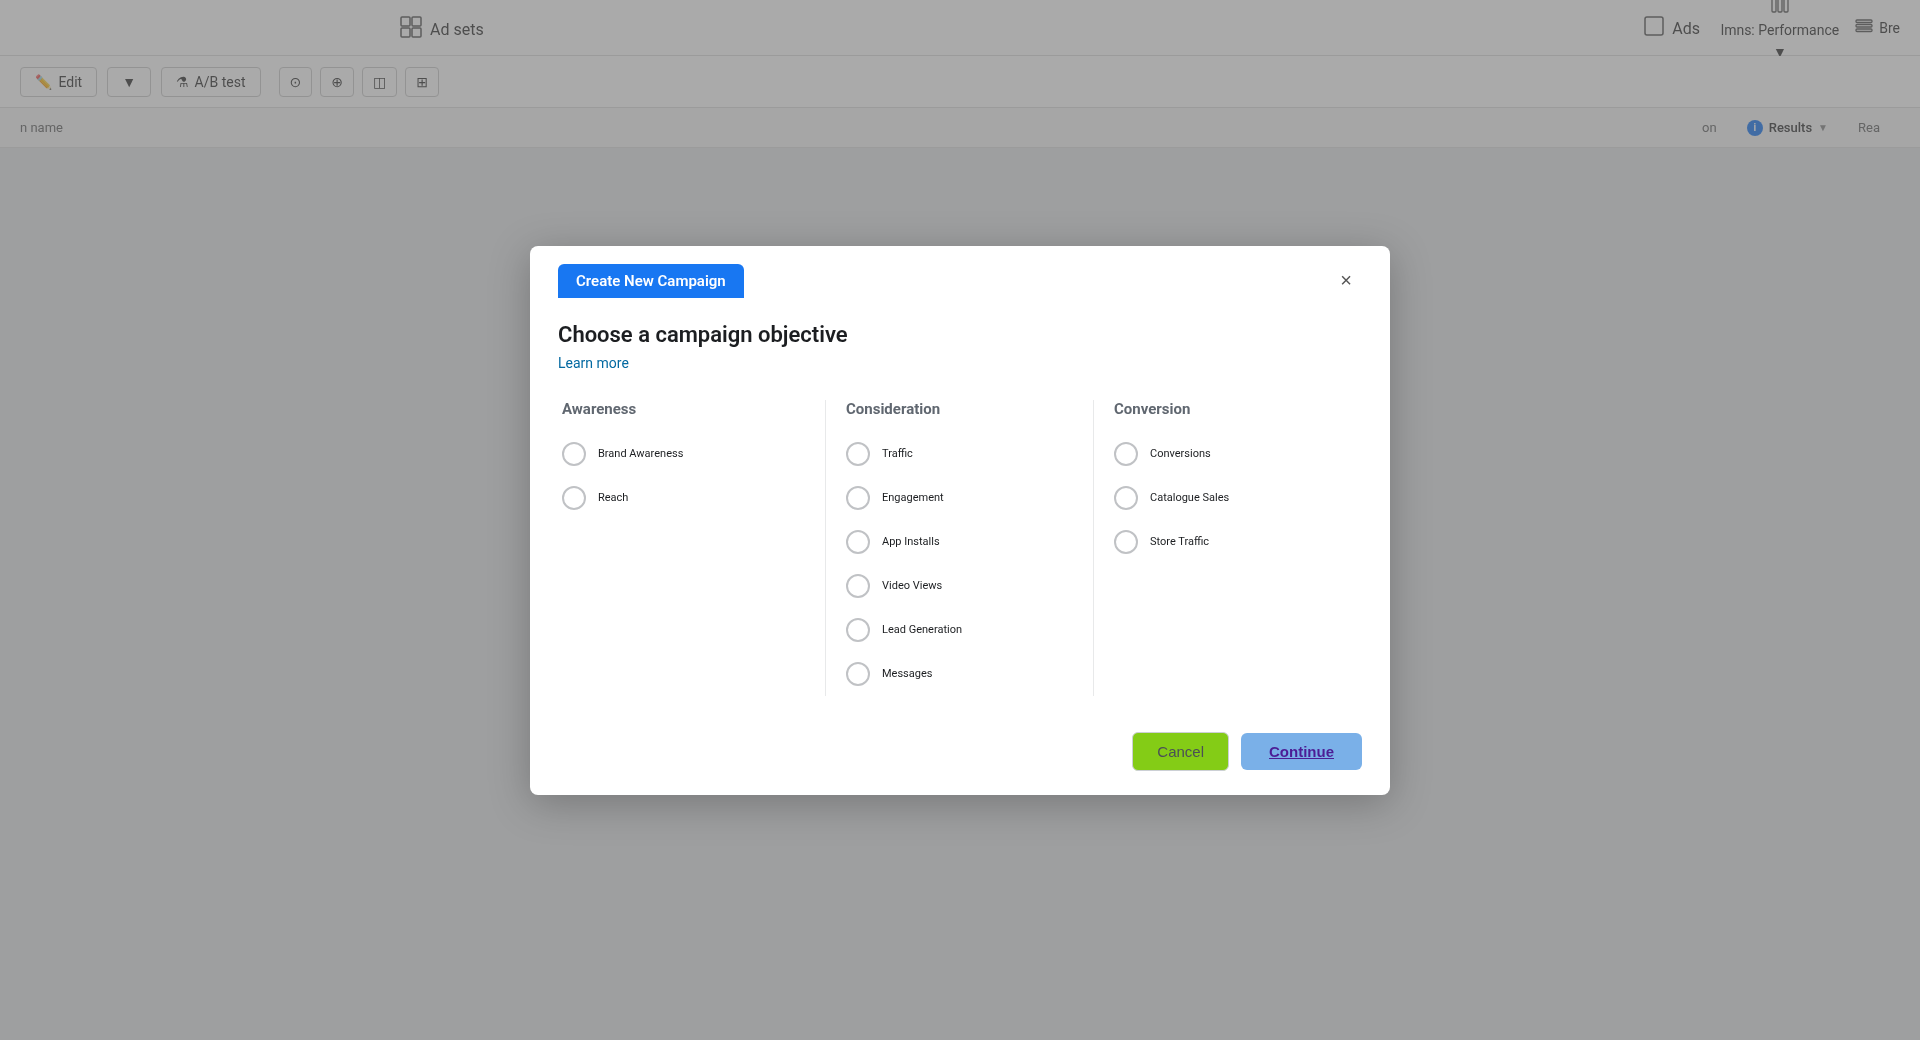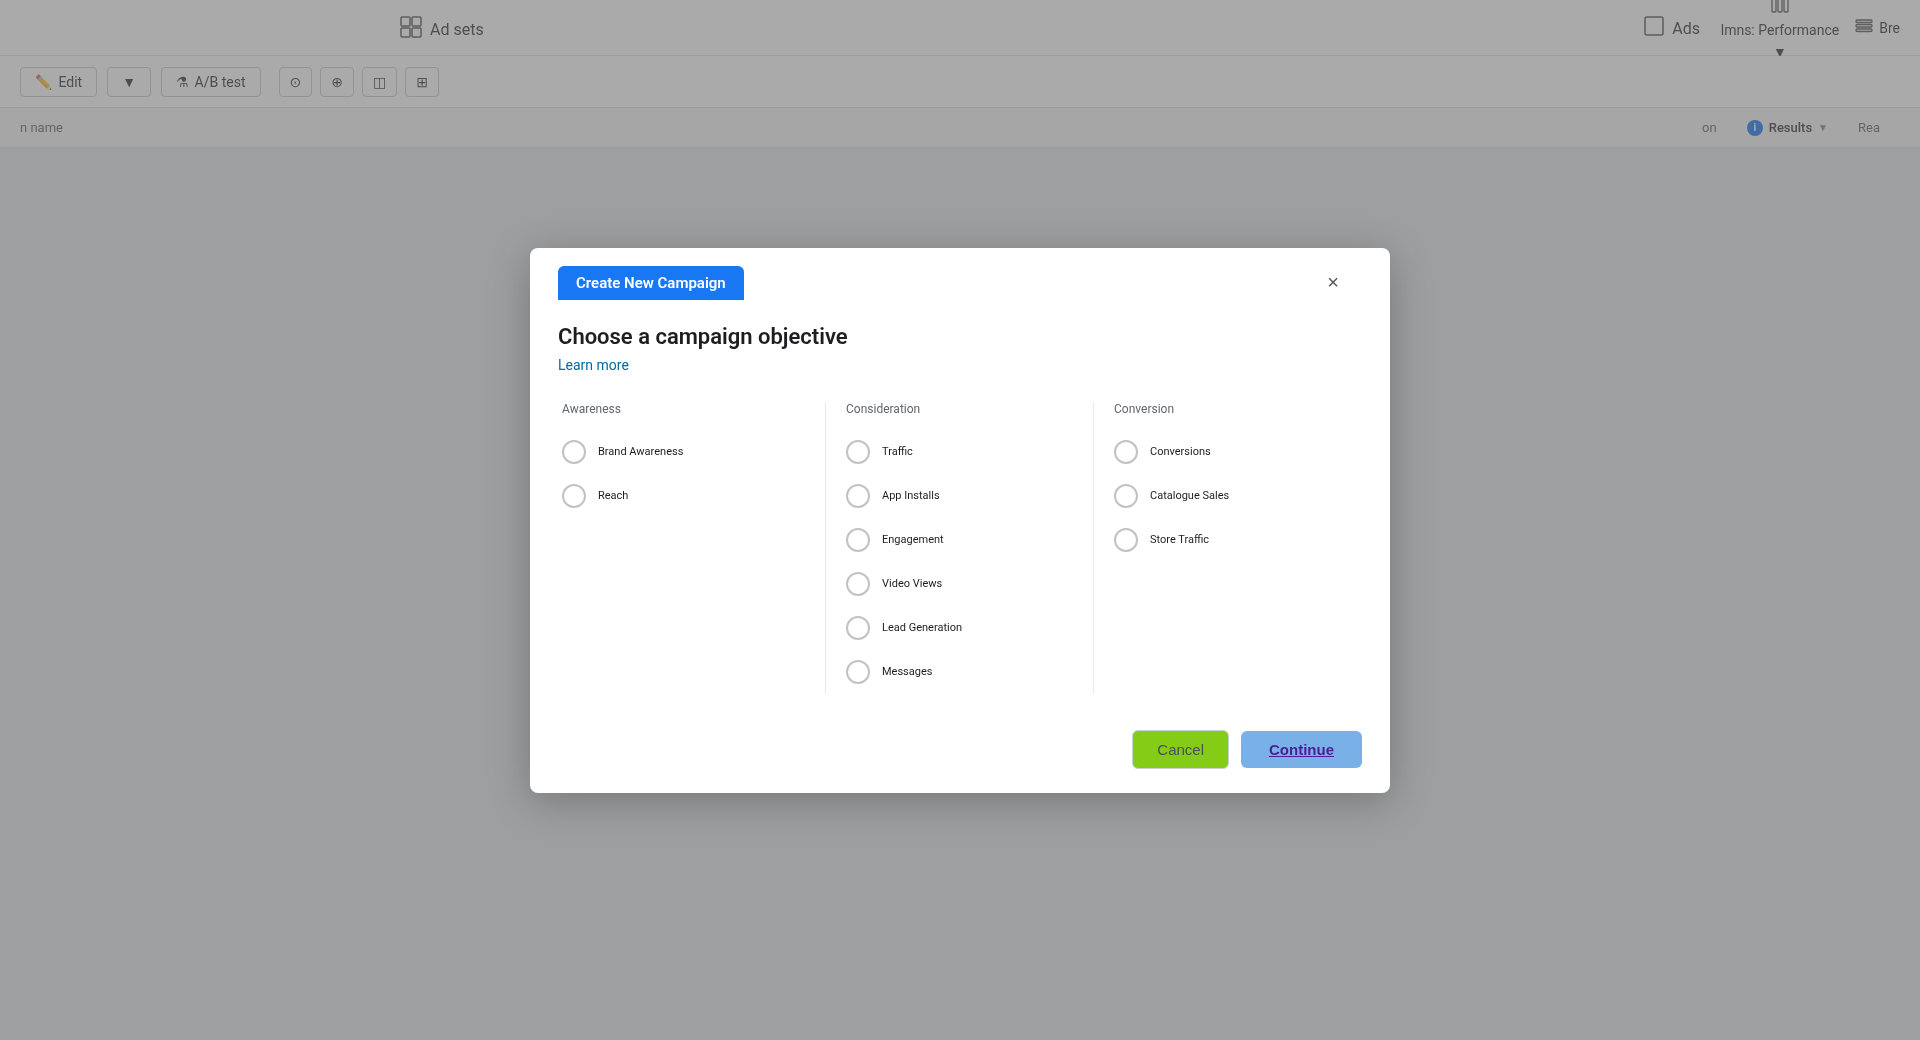--- a/index.html
+++ b/index.html
@@ -104,21 +104,21 @@
       box-shadow: 0 8px 40px rgba(0,0,0,0.25);
       display: flex;
       flex-direction: column;
       overflow: hidden;
     }
 
     .modal-header {
       display: flex;
       align-items: center;
       justify-content: space-between;
-      padding: 18px 41px 0 28px;
+      padding: 18px 28px 0 28px;
     }
 
     .modal-title-tab {
       background: #1877f2;
       color: #fff;
       font-size: 15px;
       font-weight: 600;
       padding: 8px 18px;
       border-radius: 6px 6px 0 0;
       display: inline-block;
@@ -171,22 +171,22 @@
 
     .objective-column:first-child {
       padding-left: 0;
     }
 
     .objective-column:last-child {
       border-right: none;
     }
 
     .column-label {
-      font-size: 12px;
-      font-weight: 400;
+      font-size: 15px;
+      font-weight: 700;
       color: #606770;
       margin-bottom: 14px;
       padding-left: 4px;
     }
 
     .radio-option {
       display: flex;
       align-items: center;
       gap: 12px;
       padding: 10px 4px;
@@ -417,25 +417,25 @@
         </div>
 
         <div class="objective-column">
           <div class="column-label">Consideration</div>
           <div class="radio-option">
             <div class="radio-circle"></div>
             <span class="radio-label">Traffic</span>
           </div>
           <div class="radio-option">
             <div class="radio-circle"></div>
+            <span class="radio-label">Engagement</span>
+          </div>
+          <div class="radio-option">
+            <div class="radio-circle"></div>
             <span class="radio-label">App Installs</span>
-          </div>
-          <div class="radio-option">
-            <div class="radio-circle"></div>
-            <span class="radio-label">Engagement</span>
           </div>
           <div class="radio-option">
             <div class="radio-circle"></div>
             <span class="radio-label">Video Views</span>
           </div>
           <div class="radio-option">
             <div class="radio-circle"></div>
             <span class="radio-label">Lead Generation</span>
           </div>
           <div class="radio-option">

